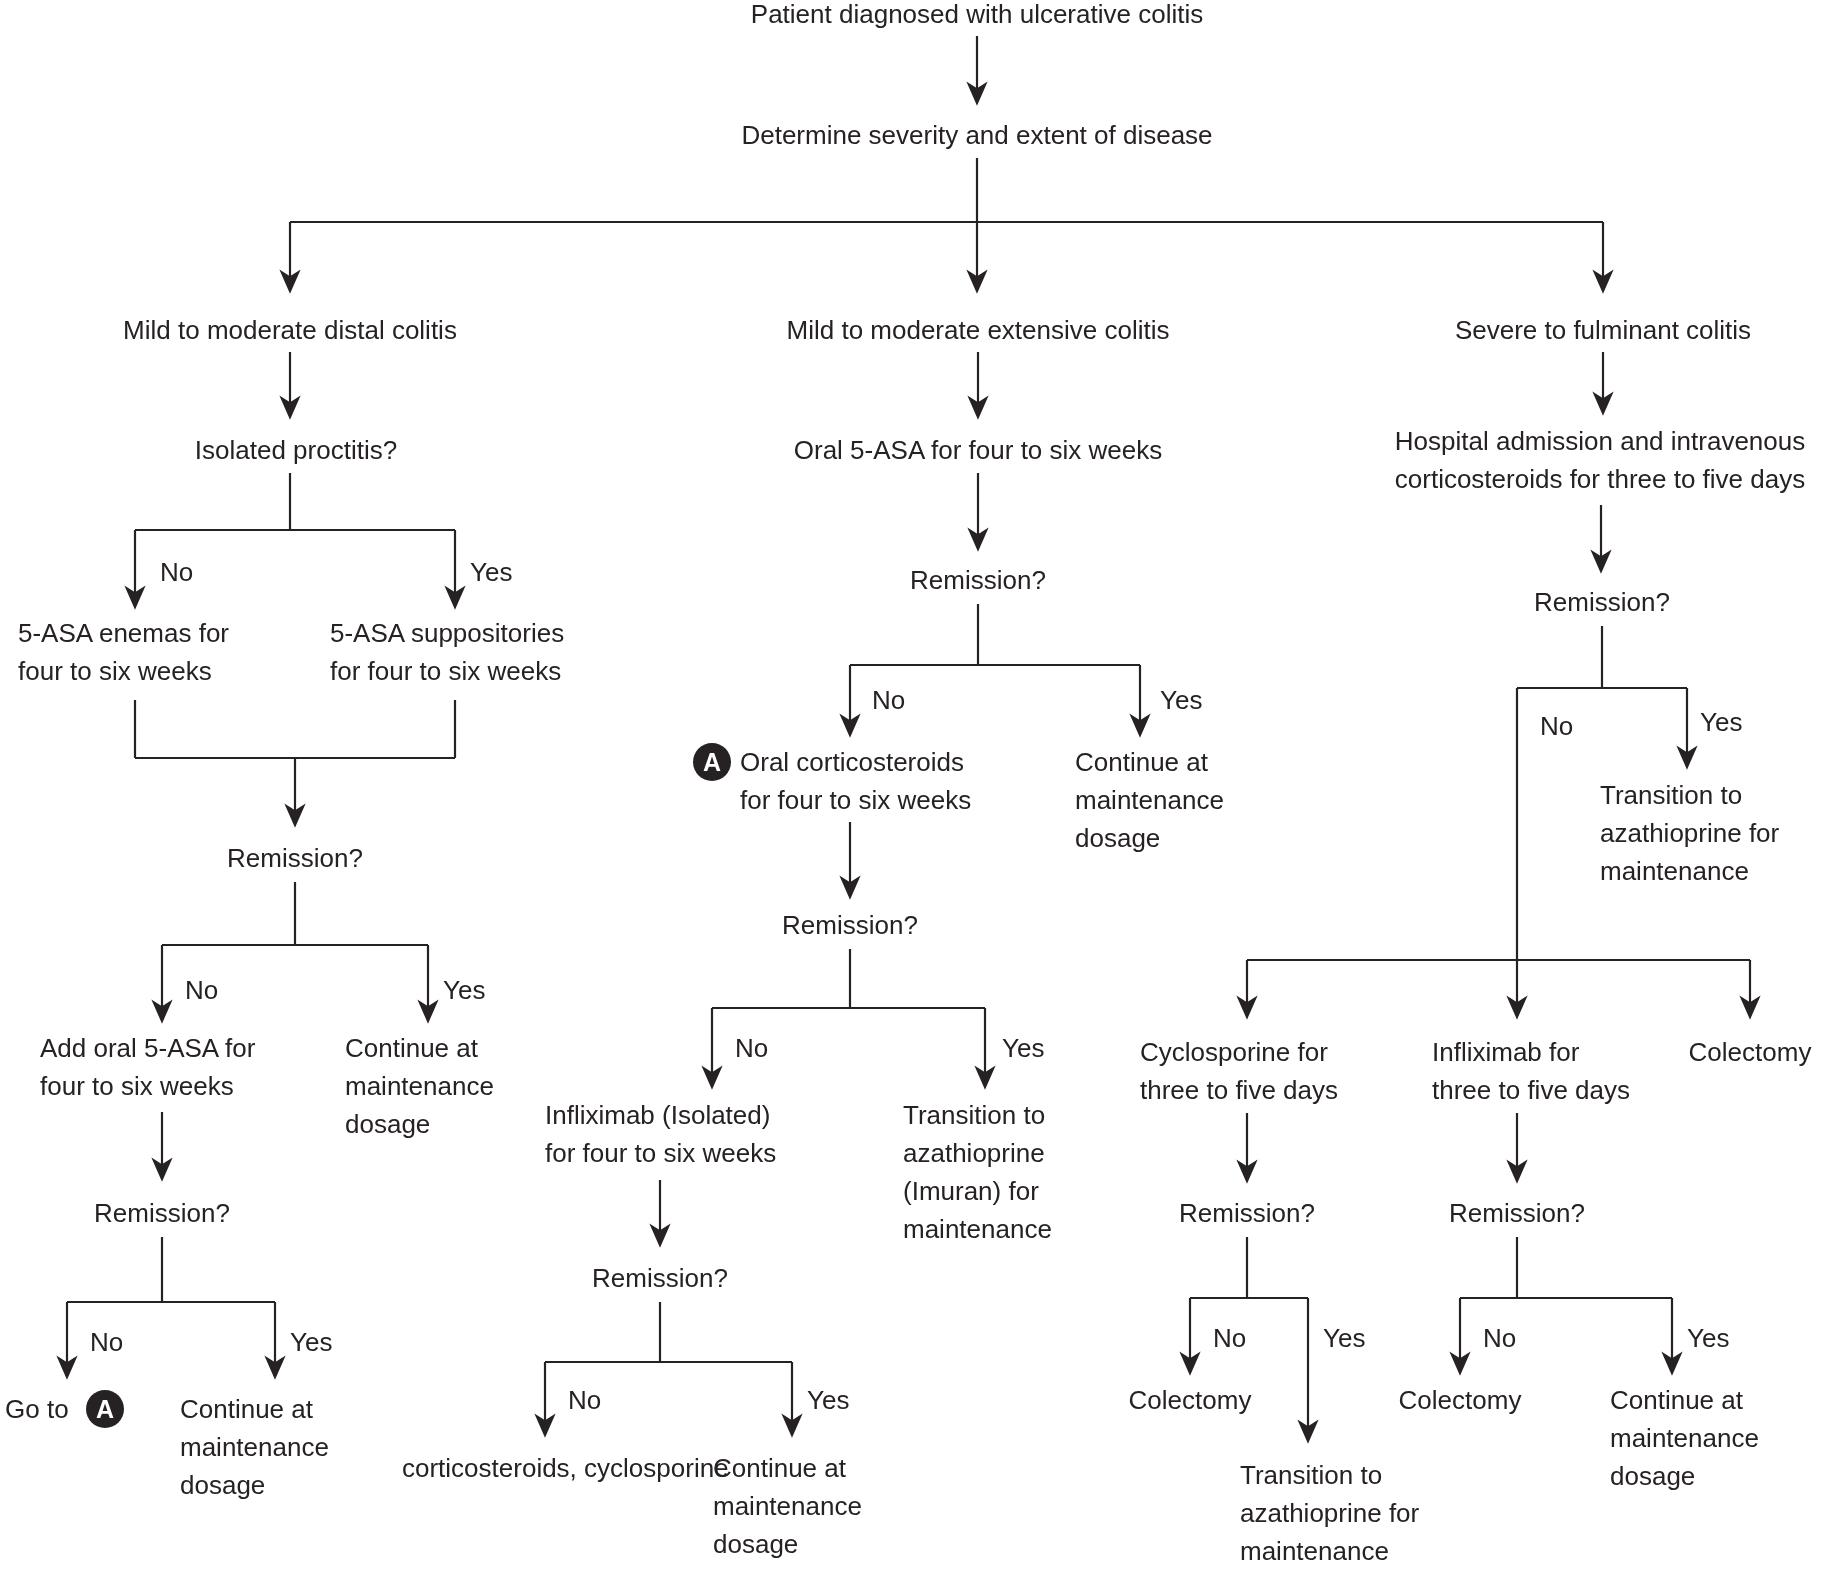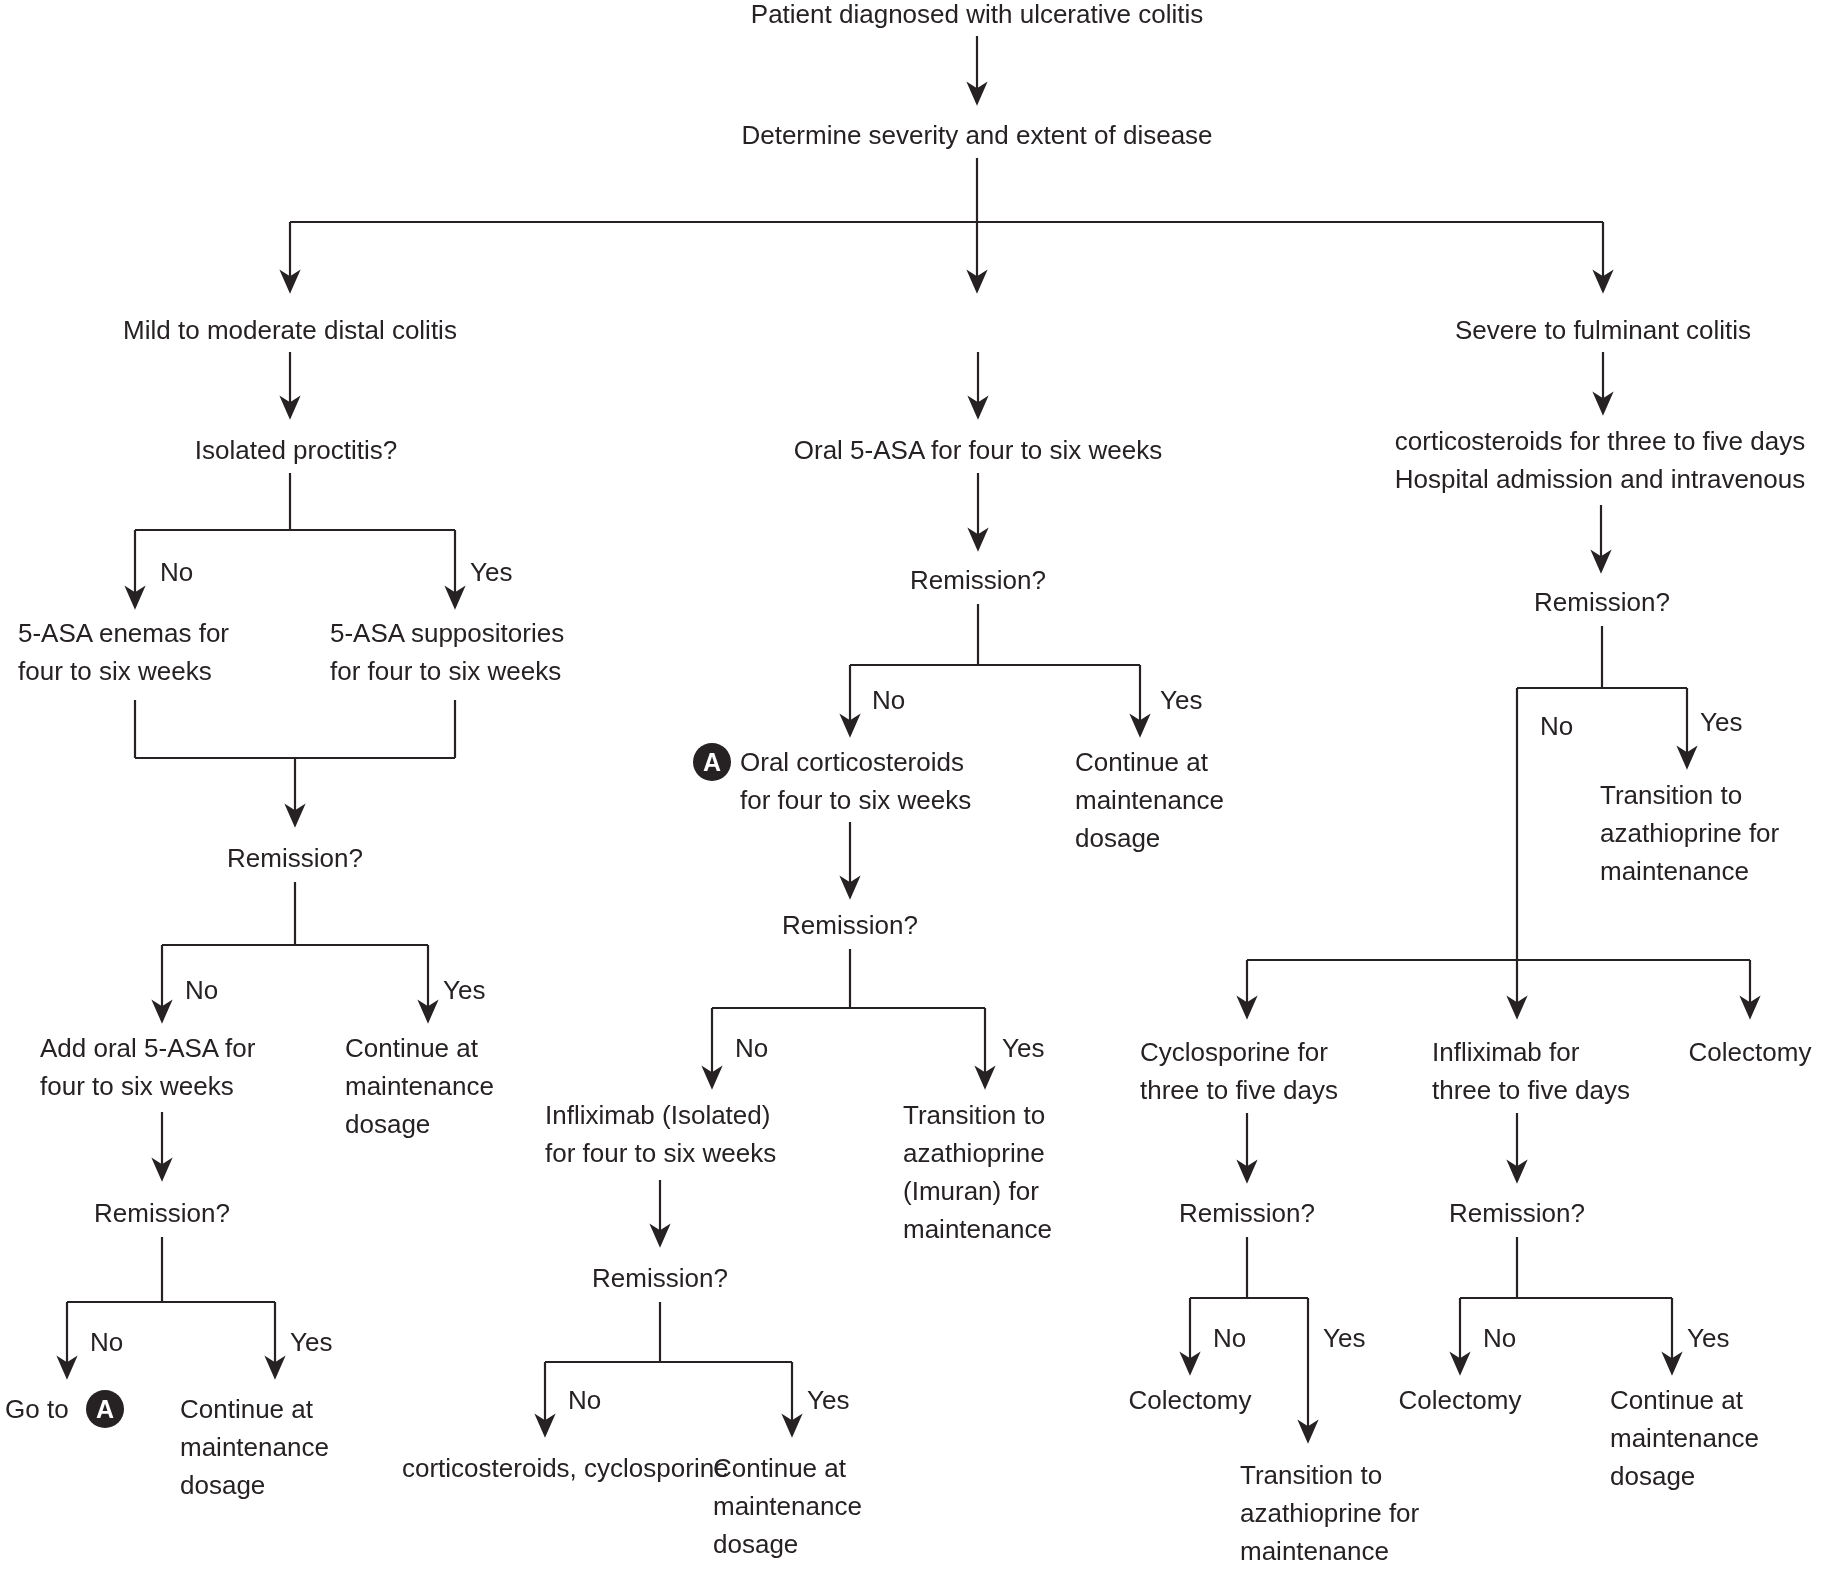--- a/index.html
+++ b/index.html
@@ -90,20 +90,21 @@
       <path d="M1460,1298 V1372" marker-end="url(#ah)"></path>
       <path d="M1672,1298 V1372" marker-end="url(#ah)"></path>
       <path d="M1308,1298 V1440" marker-end="url(#ah)"></path>
     </g>
   </svg>
 
   <div class="node center" style="left:977px;top:-5px">Patient diagnosed with ulcerative colitis</div>
   <div class="node center" style="left:290px;top:311px">Mild to moderate distal colitis</div>
 
   <div class="node center" style="left:977px;top:116px">Determine severity and extent of disease</div>
+  <div class="node center" style="left:978px;top:311px">Mild to moderate extensive colitis</div>
   <div class="node center" style="left:1603px;top:311px">Severe to fulminant colitis</div>
 
   <div class="node center" style="left:296px;top:431px">Isolated proctitis?</div>
   <div class="lbl" style="left:160px;top:553px">No</div>
   <div class="lbl" style="left:470px;top:553px">Yes</div>
   <div class="node" style="left:18px;top:614px">
     <div>5-ASA enemas for</div>
     <div>four to six weeks</div>
   </div>
   <div class="node" style="left:330px;top:614px">
@@ -166,22 +167,22 @@
   <div class="node" style="left:402px;top:1449px">
     <div>corticosteroids, cyclosporine</div>
   </div>
   <div class="node" style="left:713px;top:1449px">
     <div>Continue at</div>
     <div>maintenance</div>
     <div>dosage</div>
   </div>
 
   <div class="node" style="left:1600px;top:422px;transform:translateX(-50%);text-align:center">
+    <div>Hospital admission and intravenous</div>
     <div>corticosteroids for three to five days</div>
-    <div>Hospital admission and intravenous</div>
   </div>
   <div class="node center" style="left:1602px;top:583px">Remission?</div>
   <div class="lbl" style="left:1540px;top:707px">No</div>
   <div class="lbl" style="left:1700px;top:703px">Yes</div>
   <div class="node" style="left:1600px;top:776px">
     <div>Transition to</div>
     <div>azathioprine for</div>
     <div>maintenance</div>
   </div>
   <div class="node" style="left:1140px;top:1033px">

